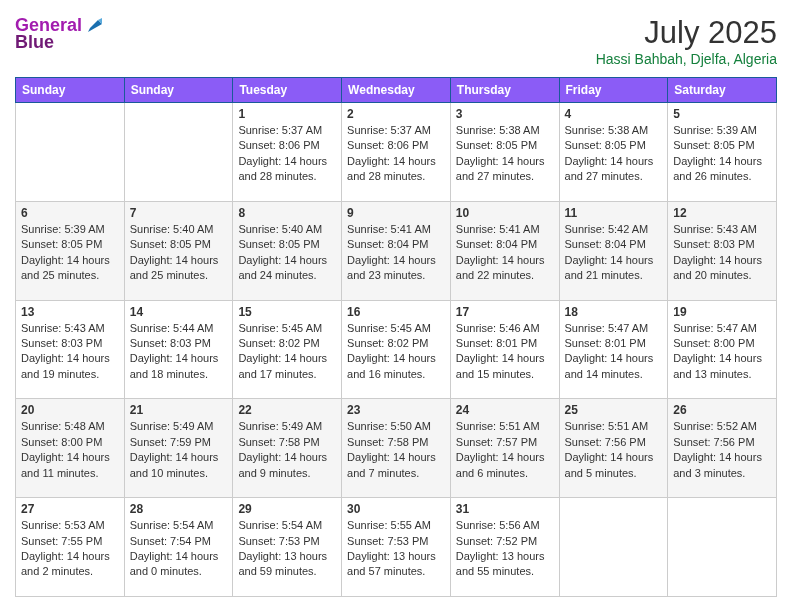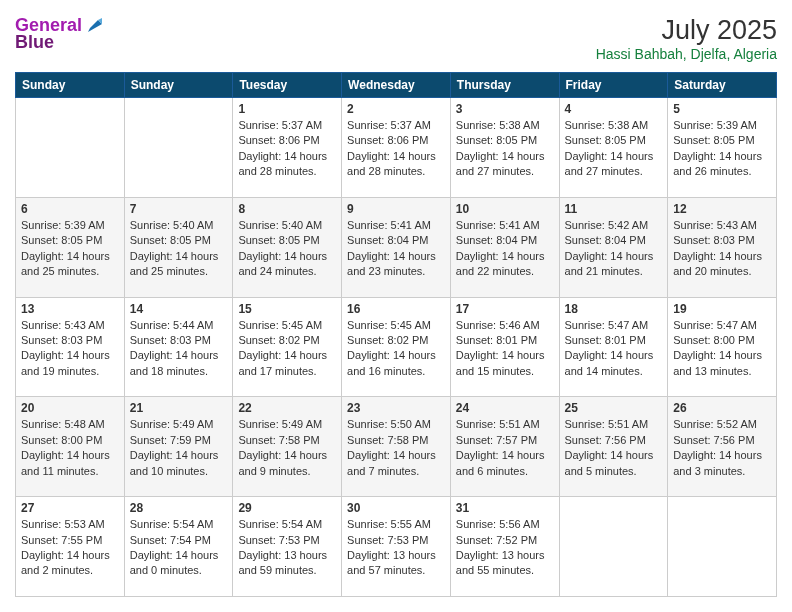--- a/index.html
+++ b/index.html
@@ -26,21 +26,21 @@
     .logo {
       display: flex;
       align-items: center;
     }
     .logo-general { color: #333; }
     .logo-blue { color: #1a6faf; }
     .title-block {
       text-align: right;
     }
     .month-title {
-      font-size: 27px;
+      font-size: 31px;
       color: #333;
       font-weight: normal;
     }
     .location {
       font-size: 14px;
       color: #15803d;
     }
     .calendar-table {
       width: 100%;
       border-collapse: collapse;
@@ -76,21 +76,21 @@
     }
     .empty-cell {
       background: #f9f9f9;
     }
     tr:nth-child(even) td {
       background: #f5f5f5;
     }
     tr:nth-child(odd) td {
       background: #fff;
     }
-    .calendar-table thead tr th { background: #0c4a6e; }
+    .calendar-table thead tr th { background: #8b5cf6; }
   </style>
 </head>
 <body>
 
 <div class="page">
   <div class="header">
     <div class="logo">
       <div>
         <div style="display:flex;align-items:center;">
           <span class="logo-general" style="font-size:18px;font-weight:bold;color:#a21caf;">General</span>

